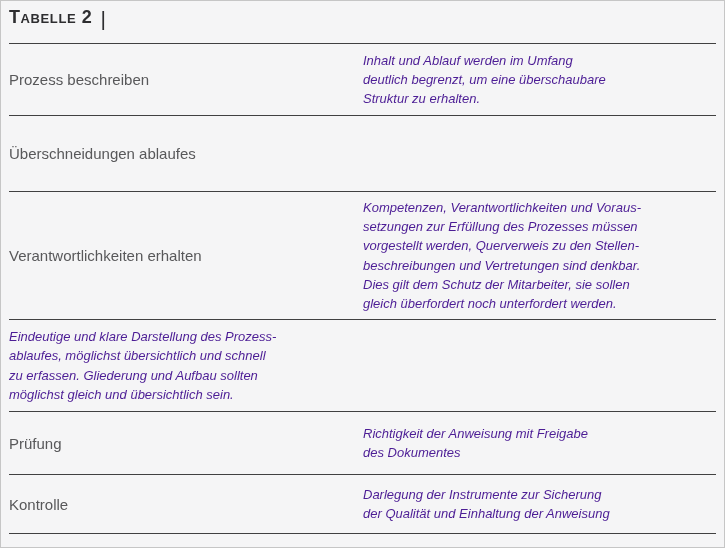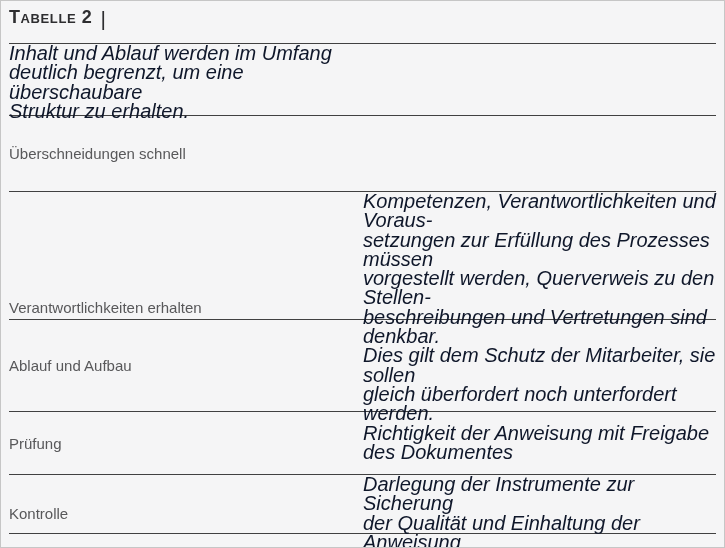--- a/index.html
+++ b/index.html
@@ -59,62 +59,66 @@
   .row:nth-child(3) { height: 128px; }
   .row:nth-child(4) { height: 92px; }
   .row:nth-child(5) { height: 63px; }
   .row:nth-child(6) { height: 59px; }
   .cell-step {
     font-size: 15px;
     color: #58585a;
     line-height: 19px;
   }
   .cell-desc {
-    font-size: 20px;
+    font-size: 13px;
     font-style: italic;
-    color: #0f172a;
+    color: #4c1d95;
     line-height: 19.3px;
     white-space: pre-line;
   }
 </style>
 </head>
 <body>
 
 <div class="page">
   <div class="inner">
 
     <div class="caption">
       <span class="caption-text">Tabelle 2</span>
       <span class="caption-divider">|</span>
     </div>
 
     <div>
 
       <div class="row">
+        <div class="cell-step">Prozess beschreiben</div>
         <div class="cell-desc">Inhalt und Ablauf werden im Umfang
 deutlich begrenzt, um eine überschaubare
 Struktur zu erhalten.</div>
       </div>
 
       <div class="row">
-        <div class="cell-step">Überschneidungen schnell</div>
+        <div class="cell-step">Überschneidungen ablaufes</div>
       </div>
 
       <div class="row">
         <div class="cell-step">Verantwortlichkeiten erhalten</div>
         <div class="cell-desc">Kompetenzen, Verantwortlichkeiten und Voraus-
 setzungen zur Erfüllung des Prozesses müssen
 vorgestellt werden, Querverweis zu den Stellen-
 beschreibungen und Vertretungen sind denkbar.
 Dies gilt dem Schutz der Mitarbeiter, sie sollen
 gleich überfordert noch unterfordert werden.</div>
       </div>
 
       <div class="row">
-        <div class="cell-step">Ablauf und Aufbau</div>
+        <div class="cell-desc">Eindeutige und klare Darstellung des Prozess-
+ablaufes, möglichst übersichtlich und schnell
+zu erfassen. Gliederung und Aufbau sollten
+möglichst gleich und übersichtlich sein.</div>
       </div>
 
       <div class="row">
         <div class="cell-step">Prüfung</div>
         <div class="cell-desc">Richtigkeit der Anweisung mit Freigabe
 des Dokumentes</div>
       </div>
 
       <div class="row">
         <div class="cell-step">Kontrolle</div>

